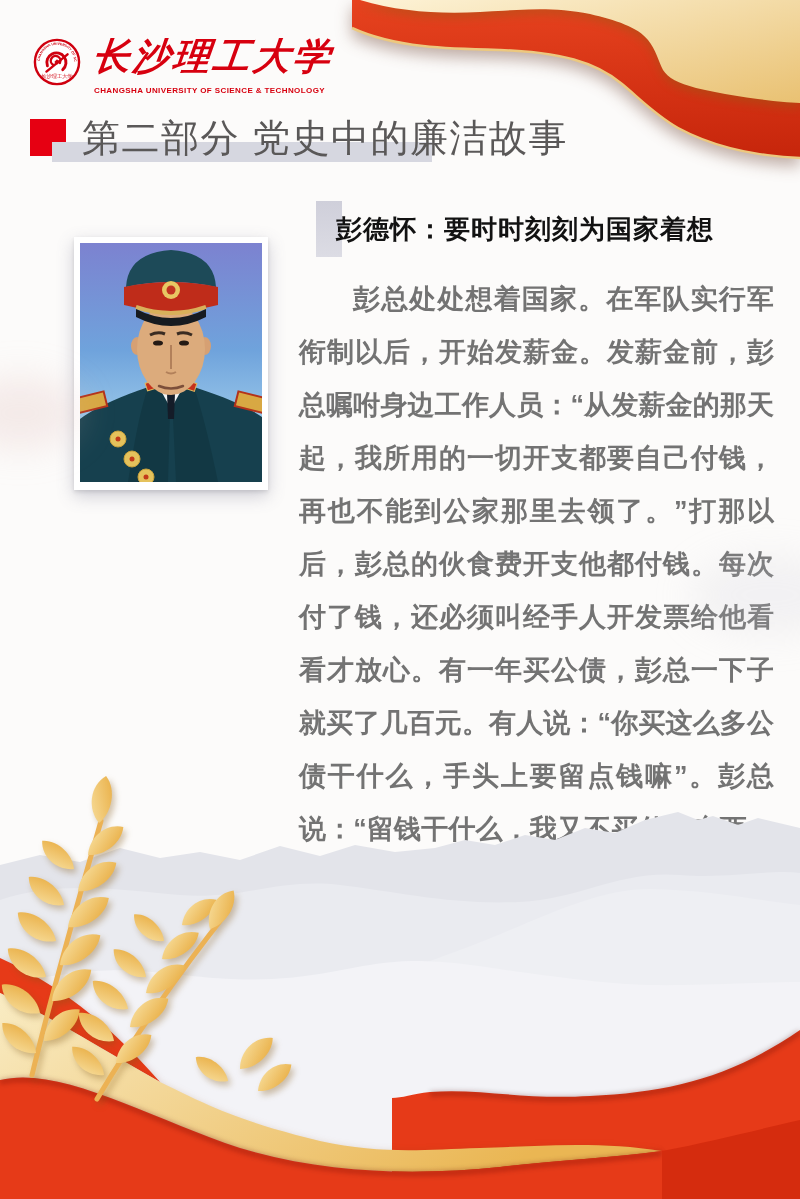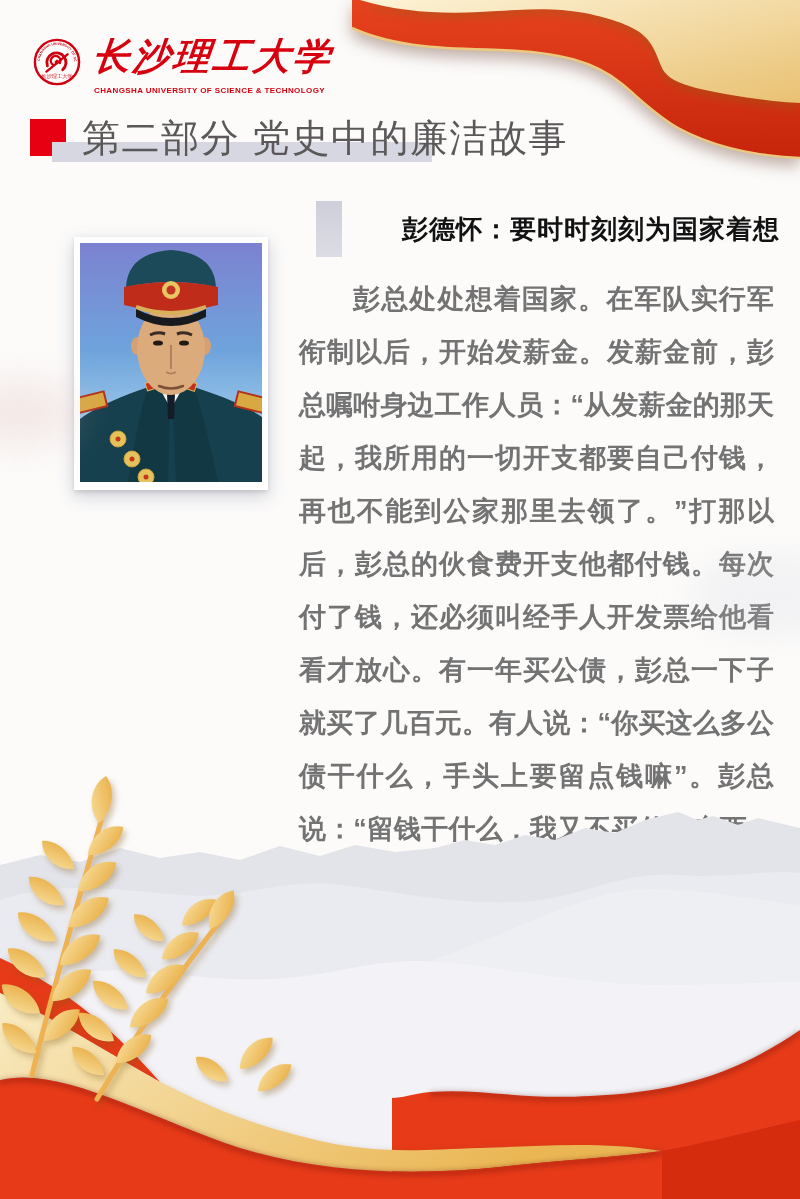--- a/index.html
+++ b/index.html
@@ -28,21 +28,21 @@
   .sec-square{position:absolute;left:30px;top:119px;width:36px;height:37px;background:#e60012;}
   .sec-underbar{position:absolute;left:52px;top:142px;width:380px;height:20px;background:#d6d7e0;}
   .sec-title{
     position:absolute;left:82px;top:113px;width:420px;
     font-size:38px;font-weight:500;color:#5a5858;letter-spacing:1.5px;white-space:nowrap;
   }
   
   .title-bar{position:absolute;left:316px;top:201px;width:26px;height:56px;
     background:linear-gradient(180deg,#cfcfda,#dcdce4);}
   .story-title{
-    position:absolute;left:336px;top:212px;width:444px;text-align:right;
+    position:absolute;left:336px;top:212px;width:444px;text-align:left;
     font-size:26px;font-weight:bold;color:#121212;letter-spacing:1px;white-space:nowrap;
   }
   .story-body{
     position:absolute;left:299px;top:273px;width:475px;
     font-size:27px;line-height:53px;font-weight:600;color:#737373;
     text-align:justify;text-justify:inter-character;margin:0;text-indent:2em;
   }
   
   .portrait{
     position:absolute;left:74px;top:237px;width:194px;height:253px;background:#fff;

